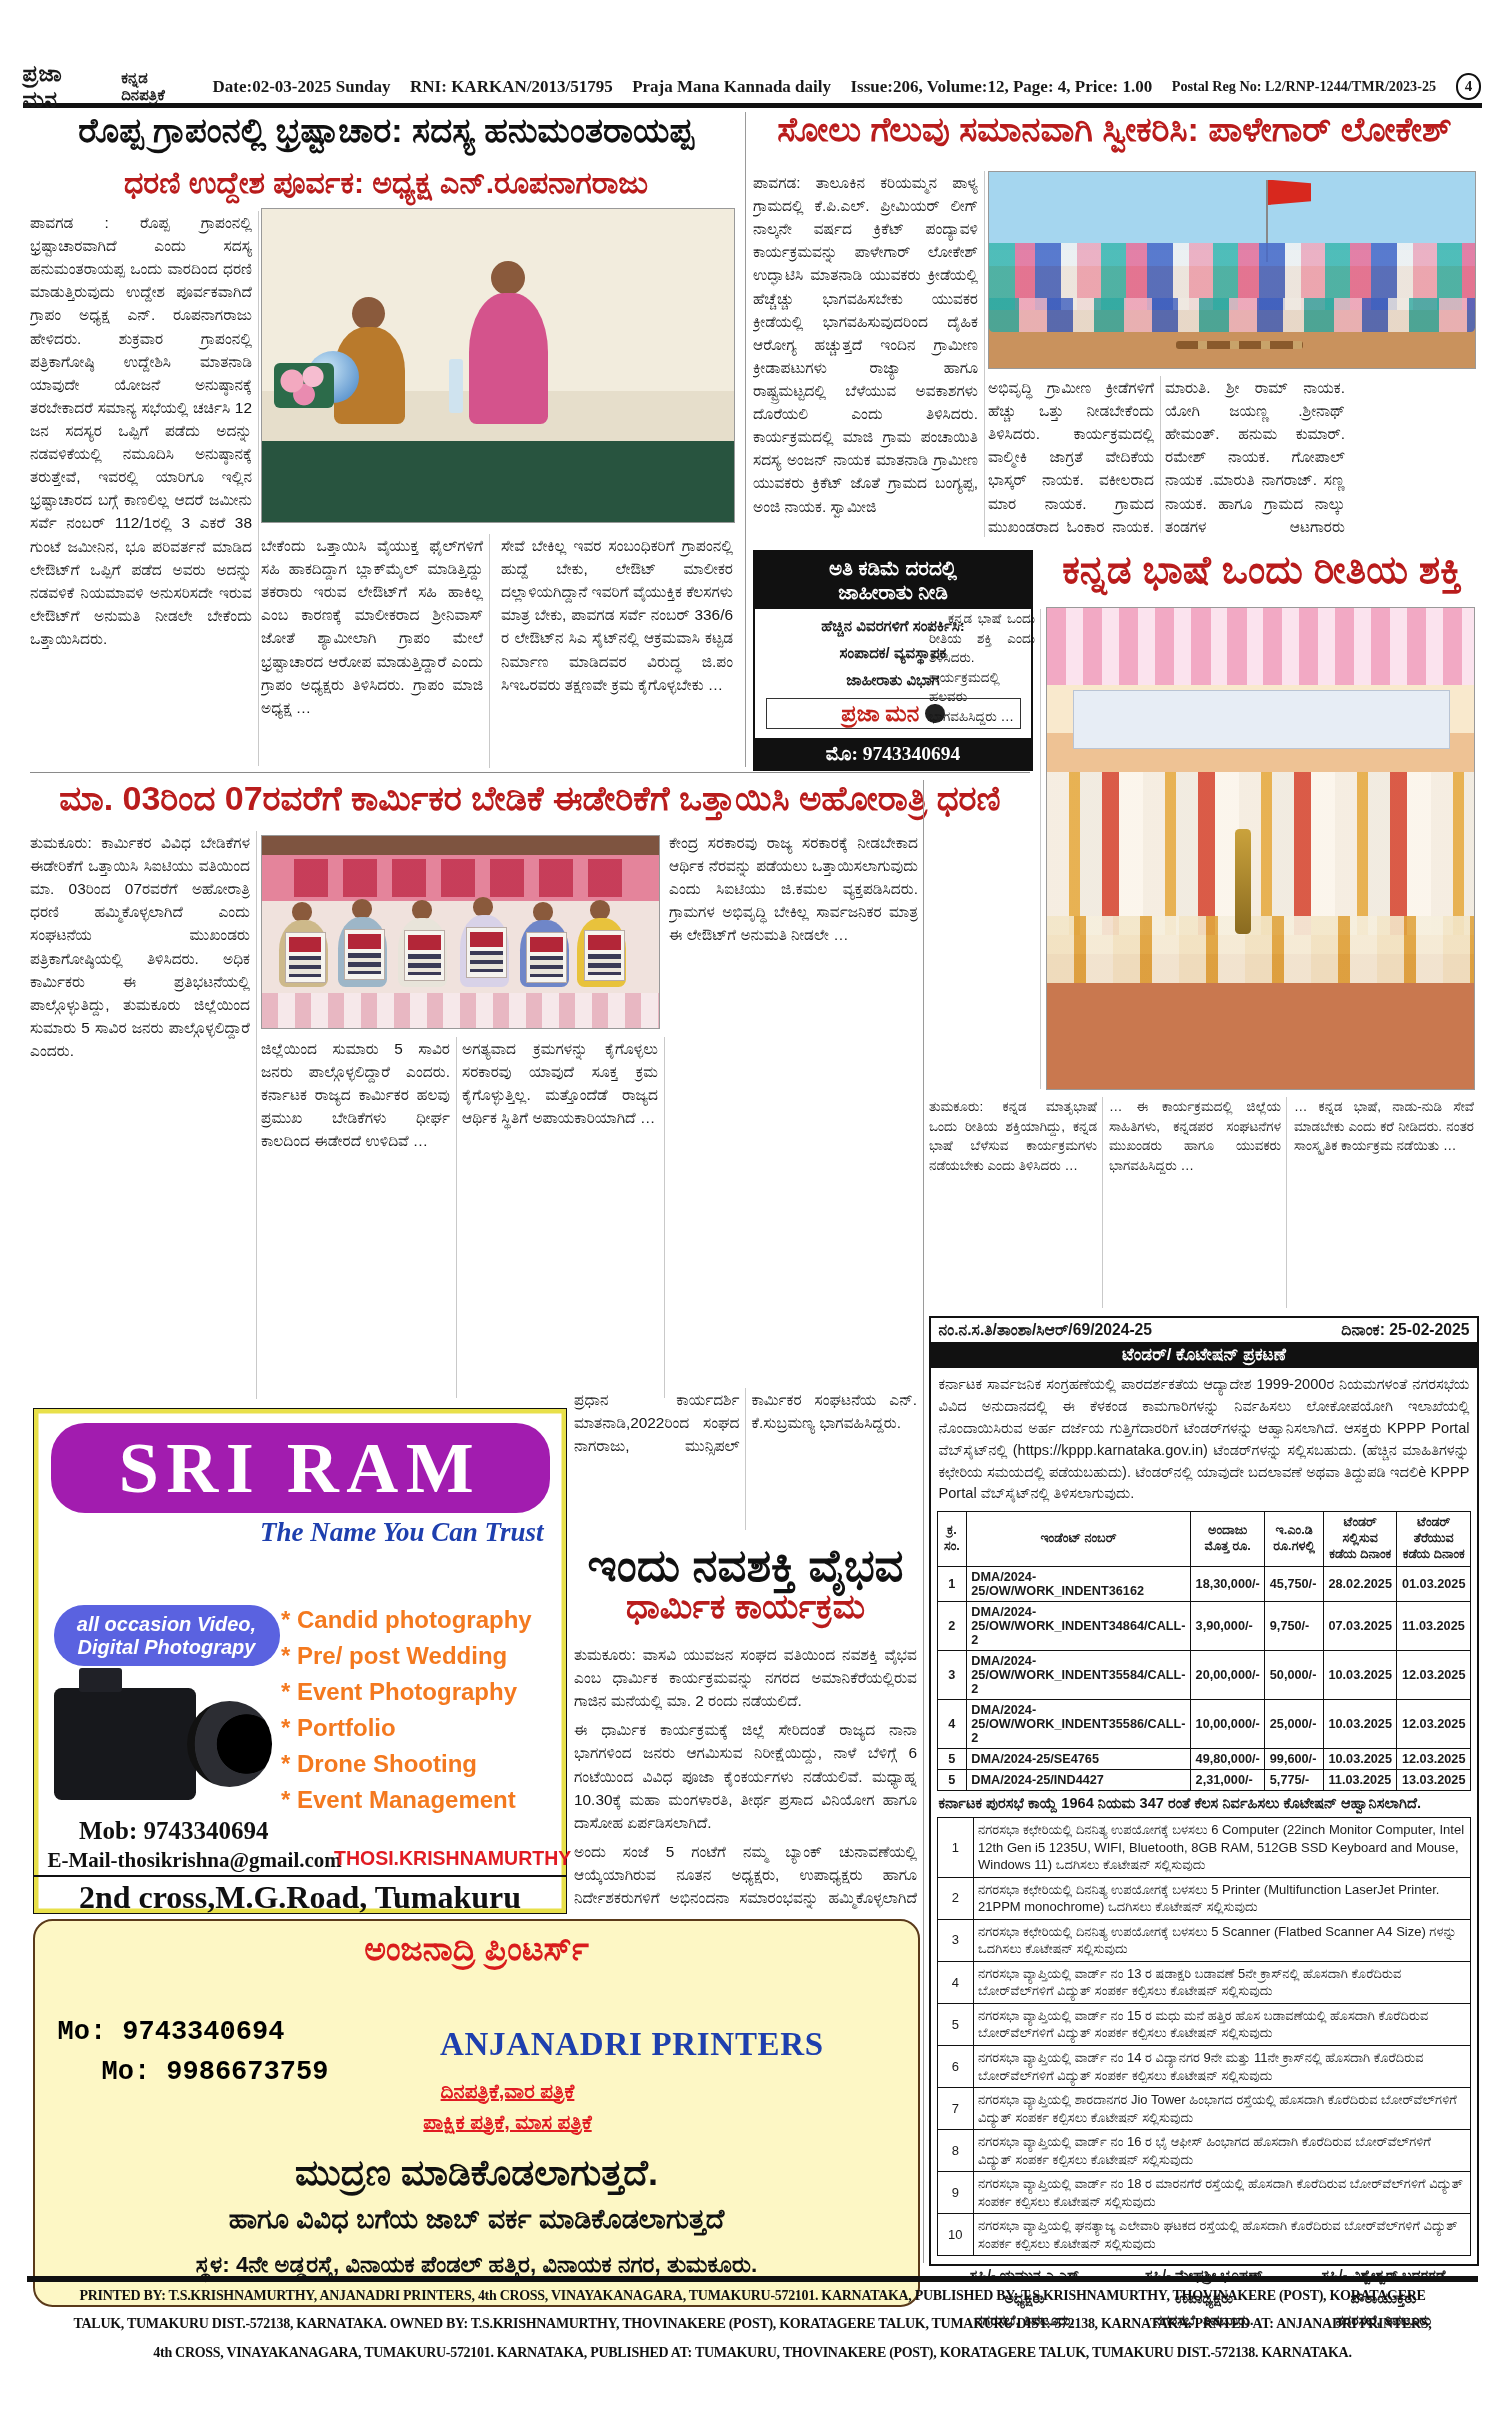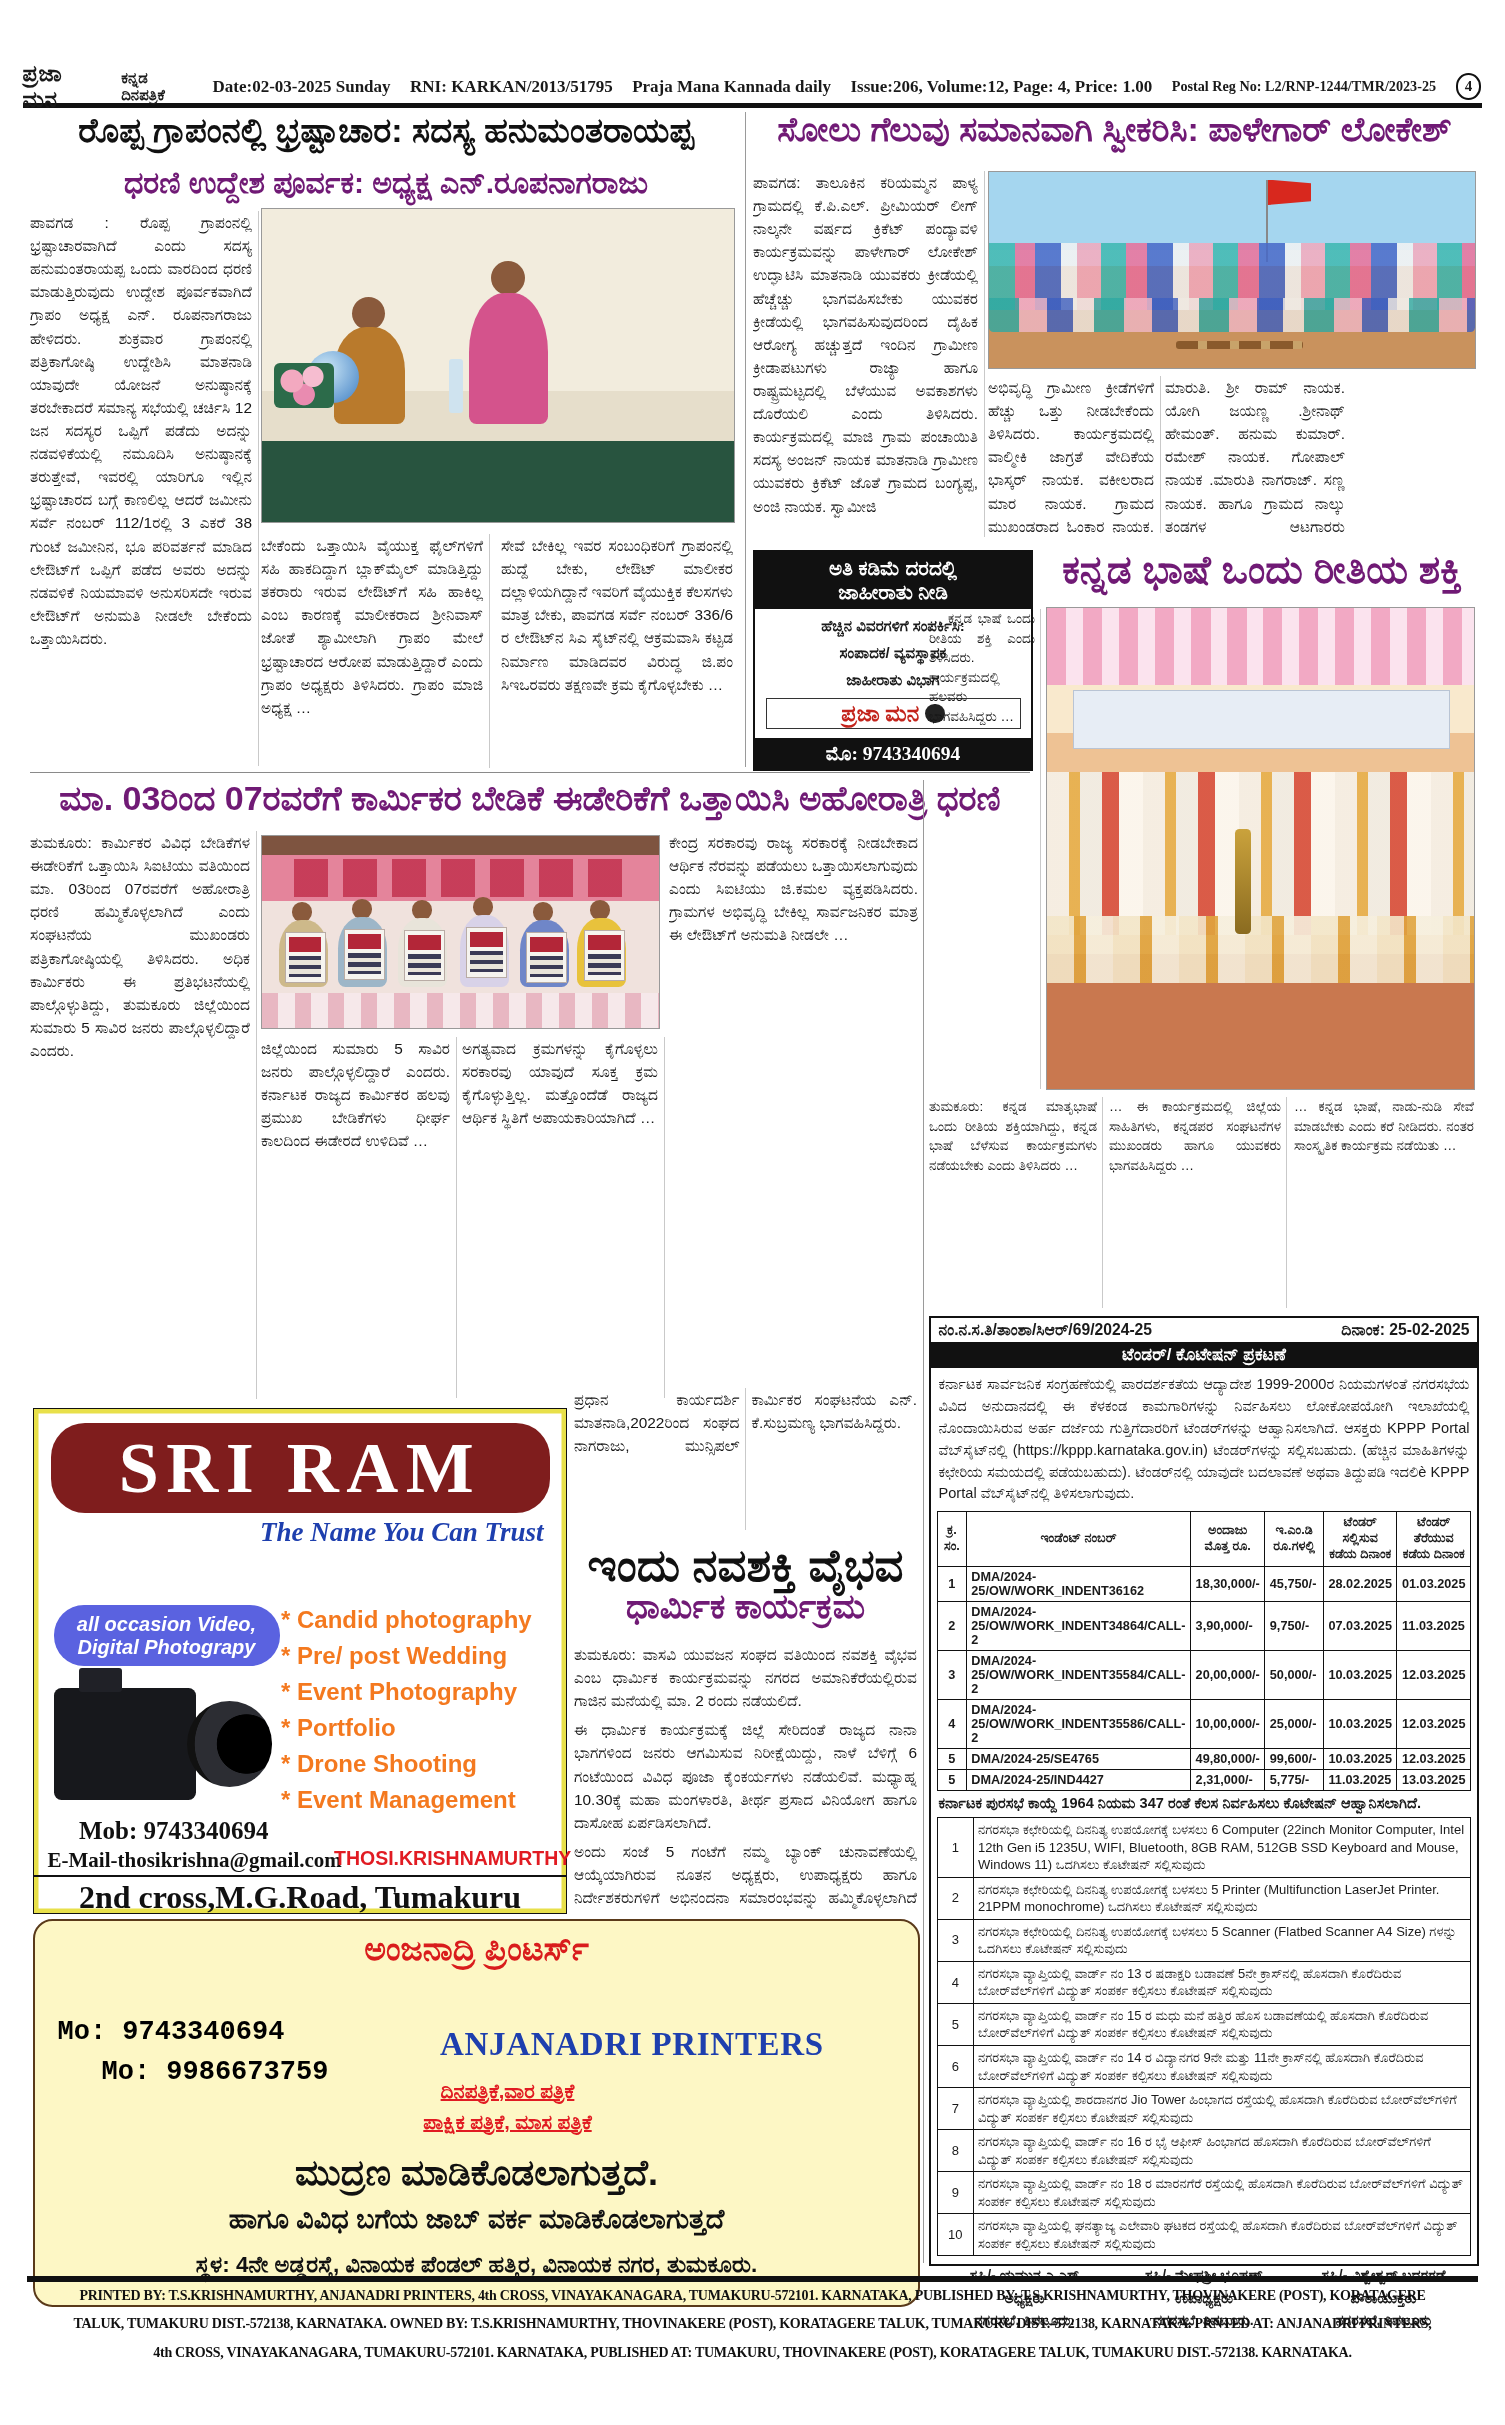--- a/index.html
+++ b/index.html
@@ -9,21 +9,21 @@
   
   .masthead{display:flex;align-items:center;gap:19.5px;border-bottom:5.2px solid #111;
             font-family:"Liberation Serif",serif;}
   .mh-logo{font-size:22.5px;font-weight:bold;letter-spacing:0.7px;}
   .mh-sub{font-size:15px;font-weight:bold;}
   .mh-item{font-size:17px;font-weight:bold;white-space:nowrap;}
   .mh-badge{width:22.5px;height:22.5px;border:2.2px solid #111;border-radius:50%;
             display:flex;align-items:center;justify-content:center;font-size:15px;font-weight:bold;}
   
   .hl-black{font-weight:bold;color:#111;text-align:center;line-height:1.1;}
-  .hl-red{font-weight:bold;color:#701a75;text-align:center;line-height:1.1;}
+  .hl-red{font-weight:bold;color:#b91c1c;text-align:center;line-height:1.1;}
   
   .body-col{font-size:15.4px;line-height:1.5;text-align:justify;color:#151515;word-break:break-word;}
   .body-col.small{font-size:13.5px;line-height:1.45;}
   .two-col{column-count:2;column-gap:12px;column-rule:0.7px solid #c9c9c9;}
   .vrule{background:#9a9a9a;width:0.7px;}
   .hrule{background:#8a8a8a;height:0.7px;}
   
   .photo{border:0.7px solid #999;overflow:hidden;}
   .flag{position:absolute;background:#d8281e;}
   .poster{position:absolute;background:#f6f4ef;border:0.7px solid #b9aca5;}
@@ -32,21 +32,21 @@
                  background:repeating-linear-gradient(#3a3a56 0 4.5px,#e9e4da 4.5px 9px);}
   
   .adrates{border:2.2px solid #111;background:#fff;display:flex;flex-direction:column;}
   .adrates .blk{background:#111;color:#fff;text-align:center;font-weight:bold;}
   .adrates .mid{flex:1;display:flex;flex-direction:column;justify-content:space-evenly;text-align:center;font-weight:bold;}
   .pm-logo{border:1.5px solid #333;margin:0 10.5px;padding:1.5px 3px;display:flex;align-items:center;justify-content:center;gap:6px;}
   .pm-logo .txt{color:#c3241c;font-weight:bold;font-size:22.5px;font-family:"Liberation Serif",serif;}
   .pm-logo .dot{width:19.5px;height:19.5px;border-radius:50%;background:#222;flex:none;}
   
   .sriram{border:1.5px solid #111;outline:3px solid #fff;box-shadow:0 0 0 4.5px #e8e04a inset;background:#fff;}
-  .sr-banner{background:#7f1d1d;border-radius:34px;color:#fff;font-family:"Liberation Serif",serif;
+  .sr-banner{background:#a21caf;border-radius:34px;color:#fff;font-family:"Liberation Serif",serif;
              font-weight:bold;text-align:center;letter-spacing:7.5px;}
   .sr-tag{color:#1e3fae;font-family:"Liberation Serif",serif;font-style:italic;font-weight:bold;text-align:right;}
   .sr-pill{background:#5a62e0;color:#fff;border-radius:30px;font-weight:bold;font-style:italic;
            text-align:center;line-height:1.15;}
   .sr-list{color:#f4791f;font-weight:bold;line-height:1.5;}
   .sr-black{font-family:"Liberation Serif",serif;font-weight:bold;color:#111;}
   .sr-red{color:#e11b22;font-weight:bold;}
   .camera{position:absolute;background:#17181c;border-radius:7.5px;}
   .camera::before{content:"";position:absolute;right:-54%;top:12%;width:60%;height:76%;
                   background:radial-gradient(circle at 70% 50%, #000 40%, #2c2d33 41% 70%, #111 71%);border-radius:50%;}

